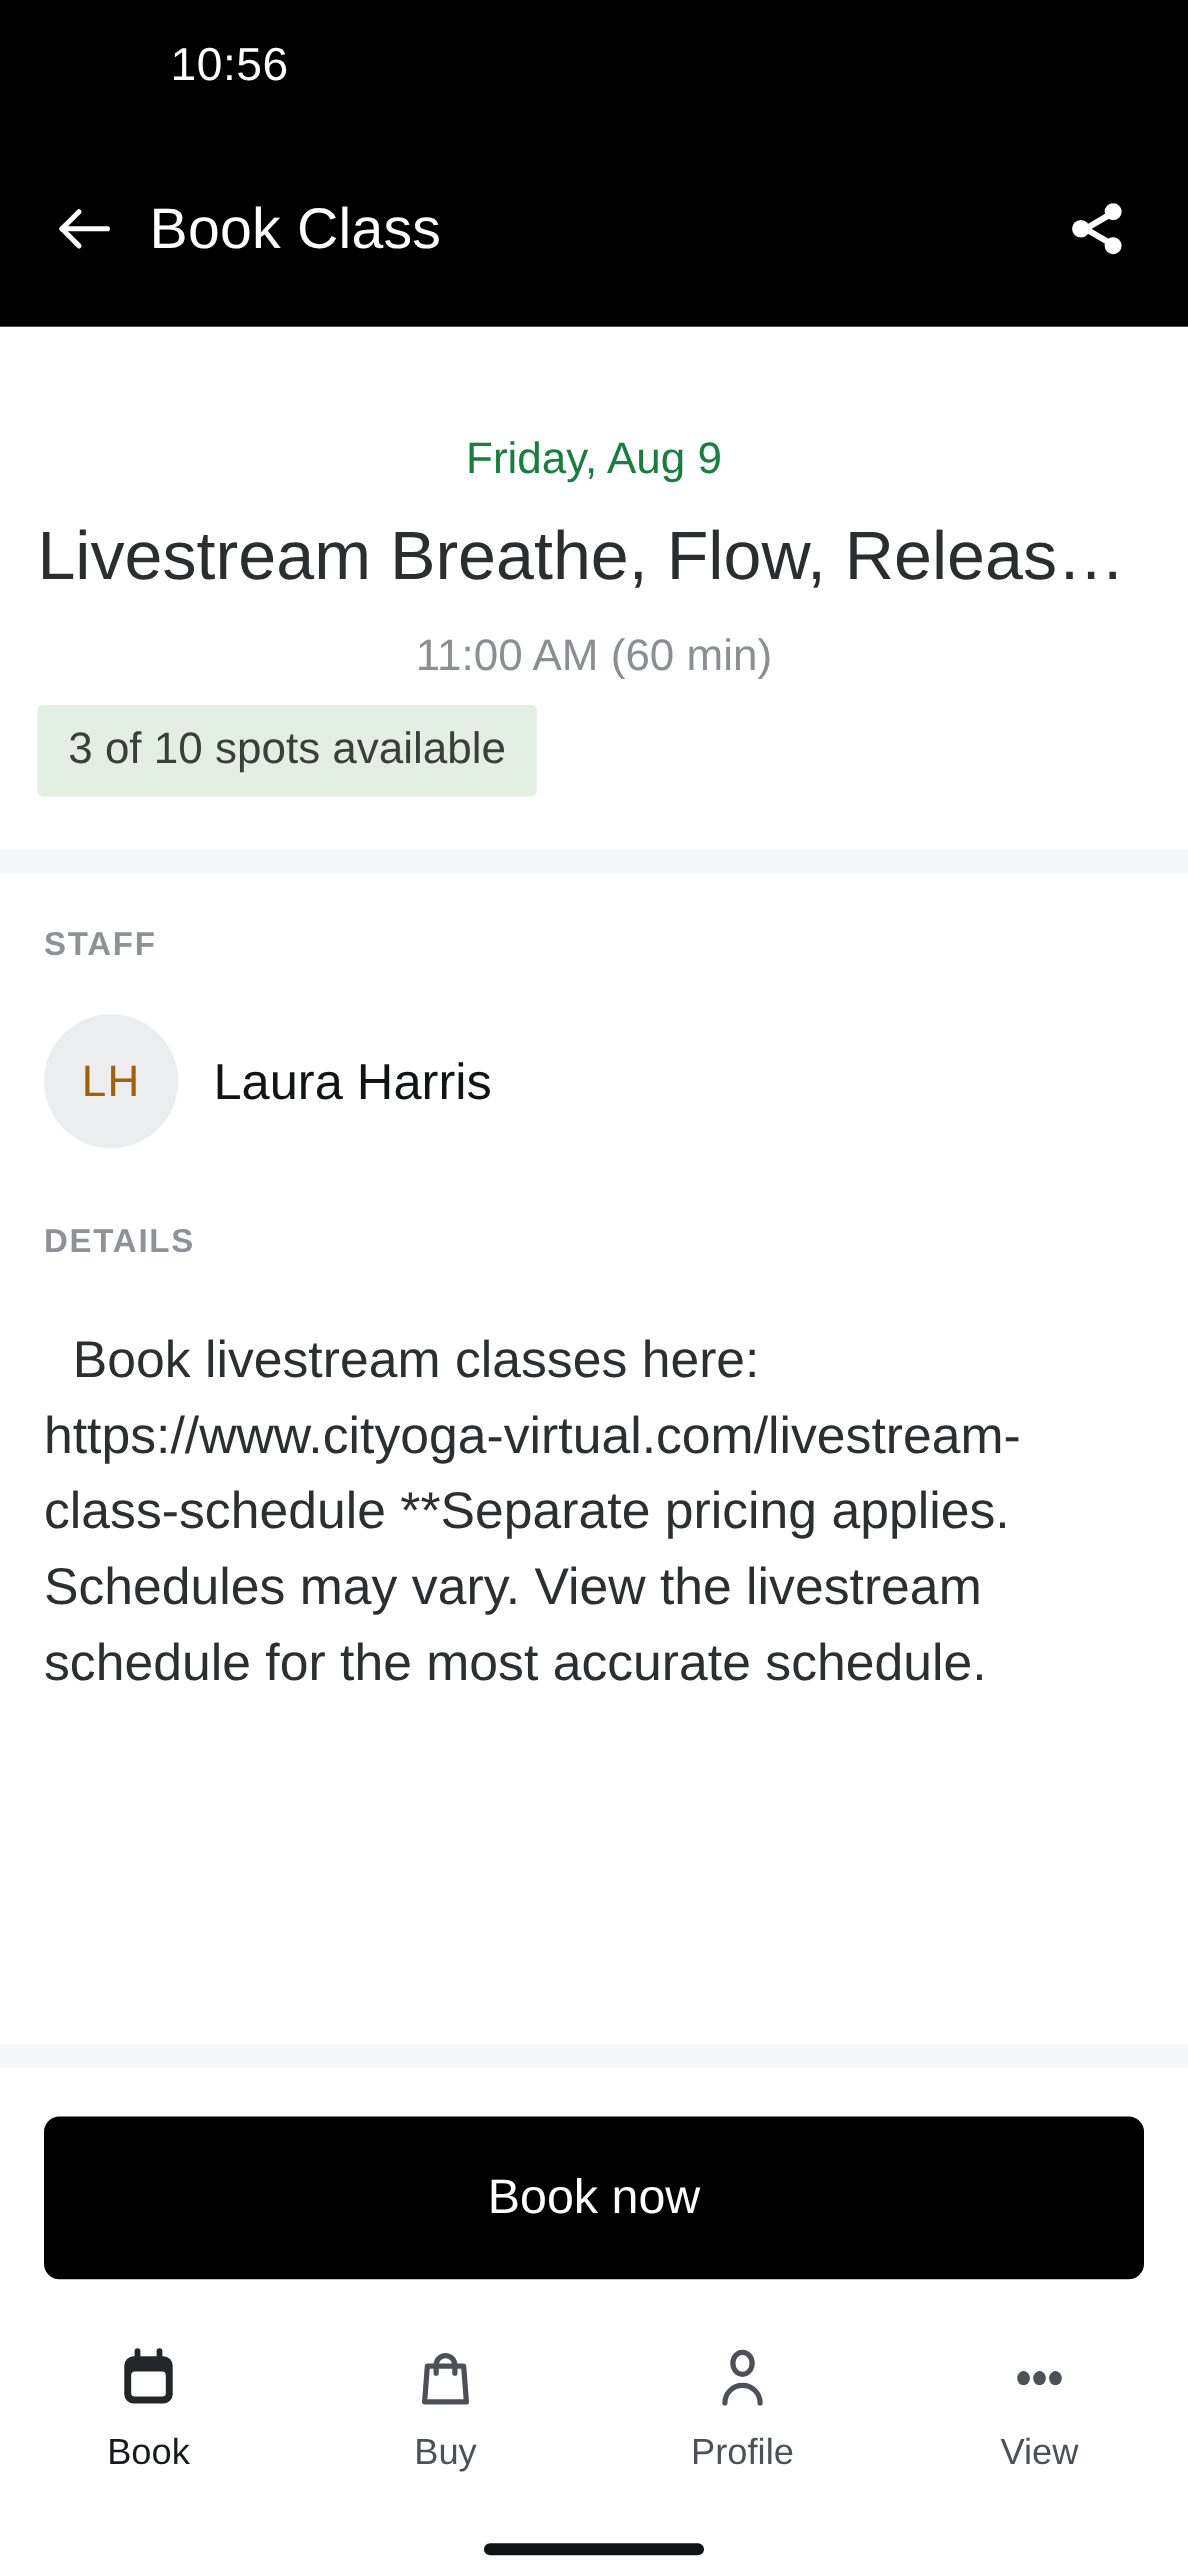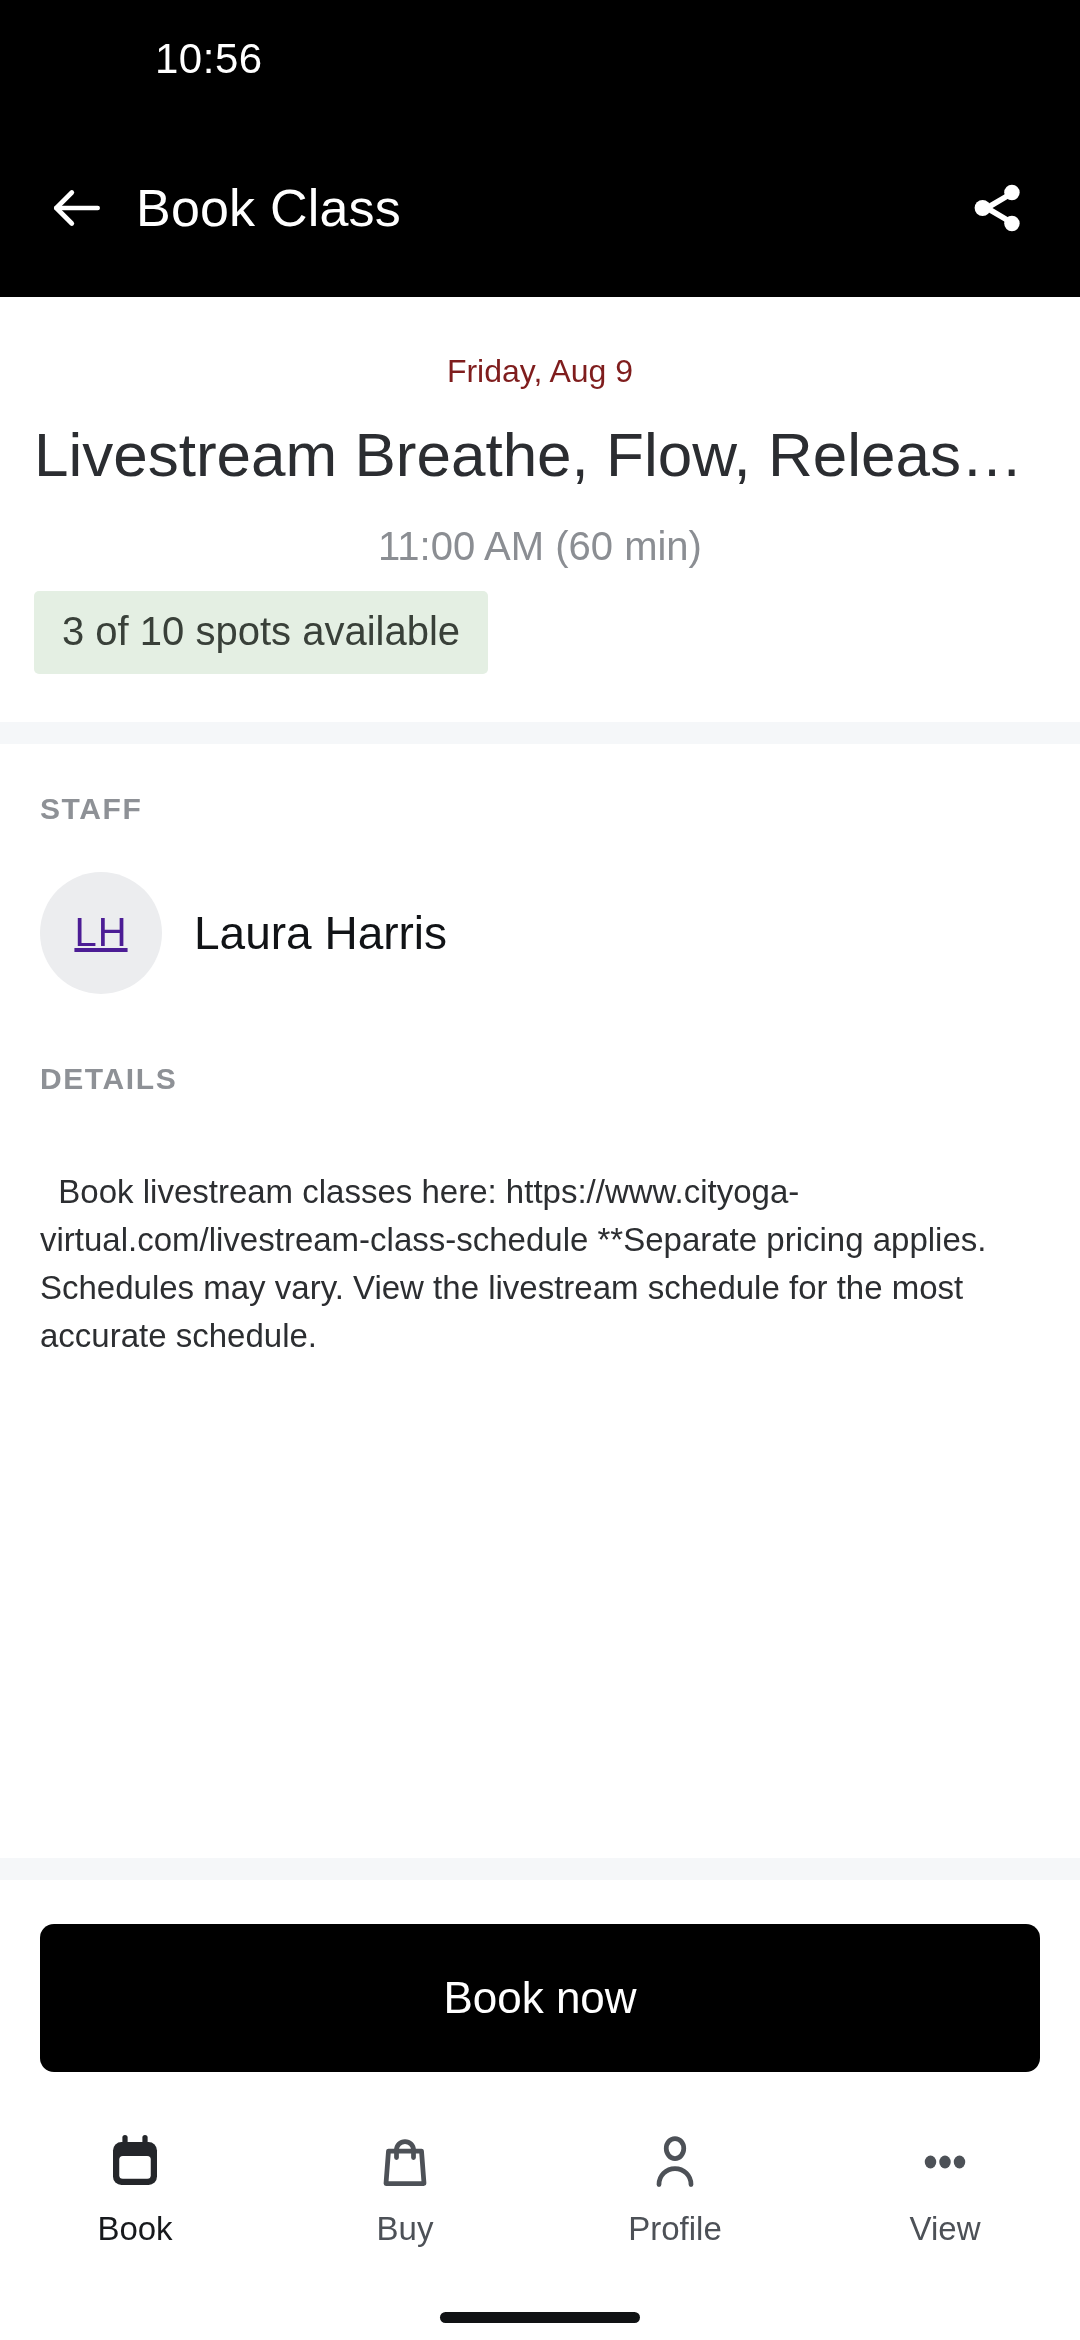--- a/index.html
+++ b/index.html
@@ -19,42 +19,42 @@
   .appbar { height:179px; display:flex; align-items:center; padding:0 44px 0 40px; }
   .back-btn { width:74px; height:74px; display:flex; align-items:center; justify-content:center; flex:0 0 74px; }
   .appbar-title { color:#ffffff; font-size:52px; font-weight:400; margin-left:22px; flex:1 1 auto; letter-spacing:0.2px; }
   .share-btn { width:78px; height:78px; display:flex; align-items:center; justify-content:center; flex:0 0 78px; }
 
   
   .body { flex:1 1 auto; background:#ffffff; display:flex; flex-direction:column; overflow:hidden; }
 
   
   .hero { padding:55px 34px 48px 34px; text-align:center; background:#ffffff; }
-  .hero-date { color:#7f1d1d; font-size:32px; line-height:1.2; }
+  .hero-date { color:#15803d; font-size:40px; line-height:1.2;margin-top:41px; }
   .hero-title { color:#2b2d31; font-size:62px; line-height:1.18; margin-top:28px; font-weight:400;
                 white-space:nowrap; overflow:hidden; text-overflow:ellipsis; }
   .hero-title-wrap { max-height:160px; overflow:hidden; }
   .hero-time { color:#8b8e93; font-size:40px; margin-top:32px; }
   .hero-badge-row { display:flex; justify-content:flex-start; margin-top:22px; }
   .hero-badge { background:#e4efe3; color:#394039; font-size:40px; padding:18px 28px 20px 28px; border-radius:5px; display:inline-block; }
 
   
   .sep { height:22px; background:#f5f7f9; width:100%; flex:0 0 22px; }
 
   .section { padding:0 40px; background:#ffffff; }
   .section-label { color:#8e9196; font-size:30px; letter-spacing:1.6px; font-weight:700; }
 
   .staff-block { padding-top:48px; padding-bottom:40px; }
   .staff-row { display:flex; align-items:center; margin-top:46px; }
   .avatar { width:122px; height:122px; border-radius:50%; background:#ecedef; display:flex;
-            align-items:center; justify-content:center; color:#4c1d95; font-size:40px; letter-spacing:1px; flex:0 0 122px;text-decoration:underline; }
+            align-items:center; justify-content:center; color:#a16207; font-size:40px; letter-spacing:1px; flex:0 0 122px; }
   .staff-name { font-size:46px; color:#111316; margin-left:32px; }
 
   .details-block { padding-top:28px; padding-bottom:50px; }
-  .details-text { color:#2c2e31; font-size:33px; line-height:1.46; margin-top:72px; white-space:pre-wrap; }
+  .details-text { color:#2c2e31; font-size:47px; line-height:1.46; margin-top:56px; white-space:pre-wrap; }
 
   .spacer-flex { flex:1 1 auto; background:#ffffff; }
 
   
   .actionbar { background:#ffffff; padding:44px 40px 34px 40px; display:flex; gap:40px; flex:0 0 auto; }
   .btn { height:148px; border-radius:14px; display:flex; align-items:center; justify-content:center; font-size:44px; flex:1 1 0; }
   .btn-outline { background:#ffffff; border:2px solid #c7c9cd; color:#1b1d20; }
   .btn-solid { background:#000000; color:#ffffff; }
 
   

